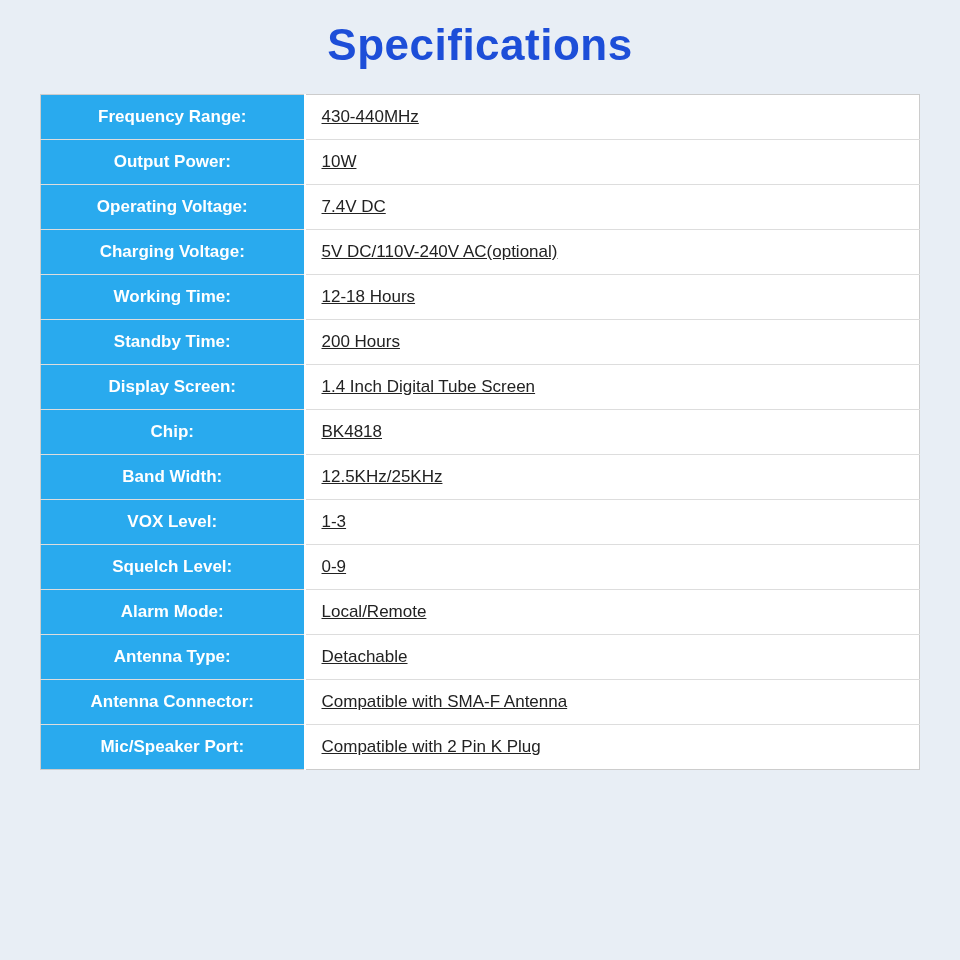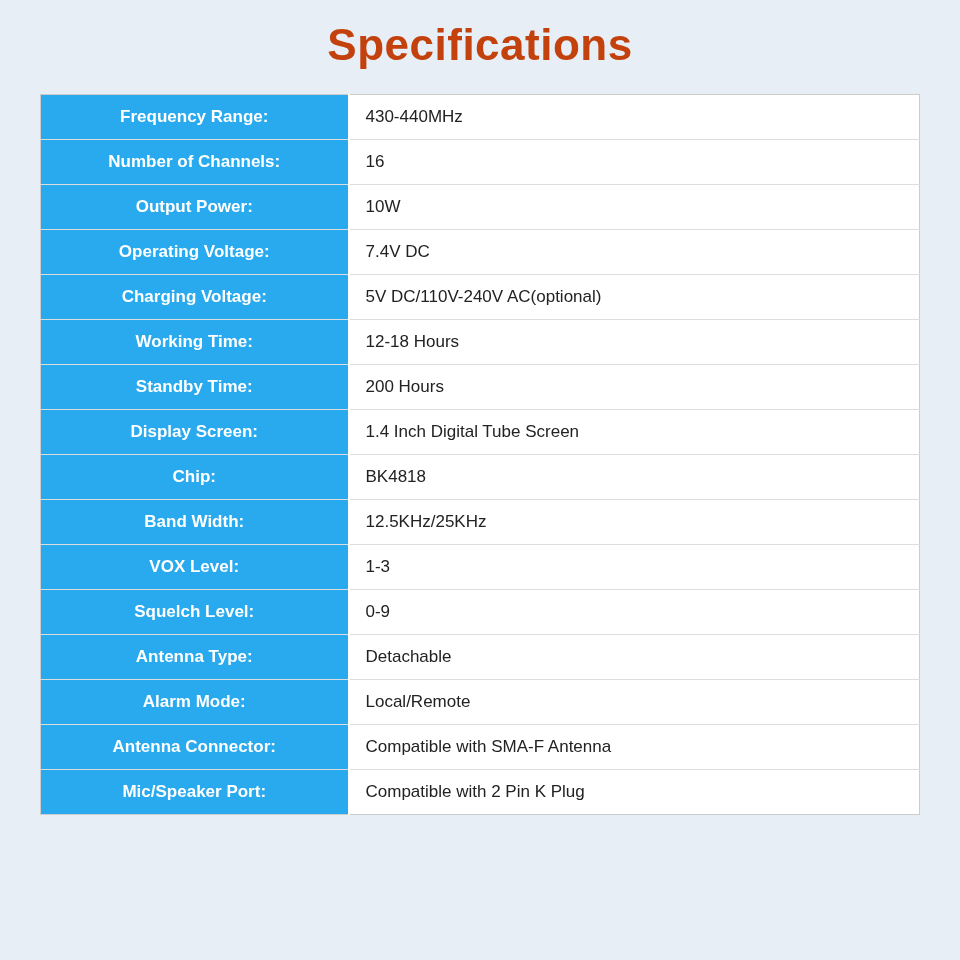--- a/index.html
+++ b/index.html
@@ -15,21 +15,21 @@
       font-family: Arial, sans-serif;
       display: flex;
       flex-direction: column;
       align-items: center;
       padding: 20px 40px 40px;
     }
 
     h1 {
       font-size: 44px;
       font-weight: 900;
-      color: #c2410c;
+      color: #1d4ed8;
       text-align: center;
       margin-bottom: 24px;
       letter-spacing: 0.5px;
     }
 
     .spec-table {
       width: 100%;
       border-collapse: collapse;
       background: white;
       border: 1px solid #ccc;
@@ -46,45 +46,42 @@
     .spec-table td {
       padding: 12px 16px;
       font-size: 17px;
       vertical-align: middle;
     }
 
     .label-cell {
       background-color: #29aaee;
       color: white;
       font-weight: 600;
-      width: 308px;
+      width: 264px;
       text-align: center;
       border-right: 2px solid white;
     }
 
     .value-cell {
       color: #222;
       background-color: white;
       padding-left: 24px;
+      text-decoration: underline;
     }
   </style>
 </head>
 <body>
 
 <h1>Specifications</h1>
 
 <table class="spec-table">
   <tbody id="spec-tbody">
   <tr>
         <td class="label-cell">Frequency Range:</td>
         <td class="value-cell">430-440MHz</td>
-      </tr>
-      <tr>
-        <td class="label-cell">Number of Channels:</td>
-        <td class="value-cell">16</td>
       </tr>
       <tr>
         <td class="label-cell">Output Power:</td>
         <td class="value-cell">10W</td>
       </tr>
       <tr>
         <td class="label-cell">Operating Voltage:</td>
         <td class="value-cell">7.4V DC</td>
       </tr>
       <tr>
@@ -113,26 +110,26 @@
       </tr>
       <tr>
         <td class="label-cell">VOX Level:</td>
         <td class="value-cell">1-3</td>
       </tr>
       <tr>
         <td class="label-cell">Squelch Level:</td>
         <td class="value-cell">0-9</td>
       </tr>
       <tr>
+        <td class="label-cell">Alarm Mode:</td>
+        <td class="value-cell">Local/Remote</td>
+      </tr>
+      <tr>
         <td class="label-cell">Antenna Type:</td>
         <td class="value-cell">Detachable</td>
-      </tr>
-      <tr>
-        <td class="label-cell">Alarm Mode:</td>
-        <td class="value-cell">Local/Remote</td>
       </tr>
       <tr>
         <td class="label-cell">Antenna Connector:</td>
         <td class="value-cell">Compatible with SMA-F Antenna</td>
       </tr>
       <tr>
         <td class="label-cell">Mic/Speaker Port:</td>
         <td class="value-cell">Compatible with 2 Pin K Plug</td>
       </tr>
     </tbody>

